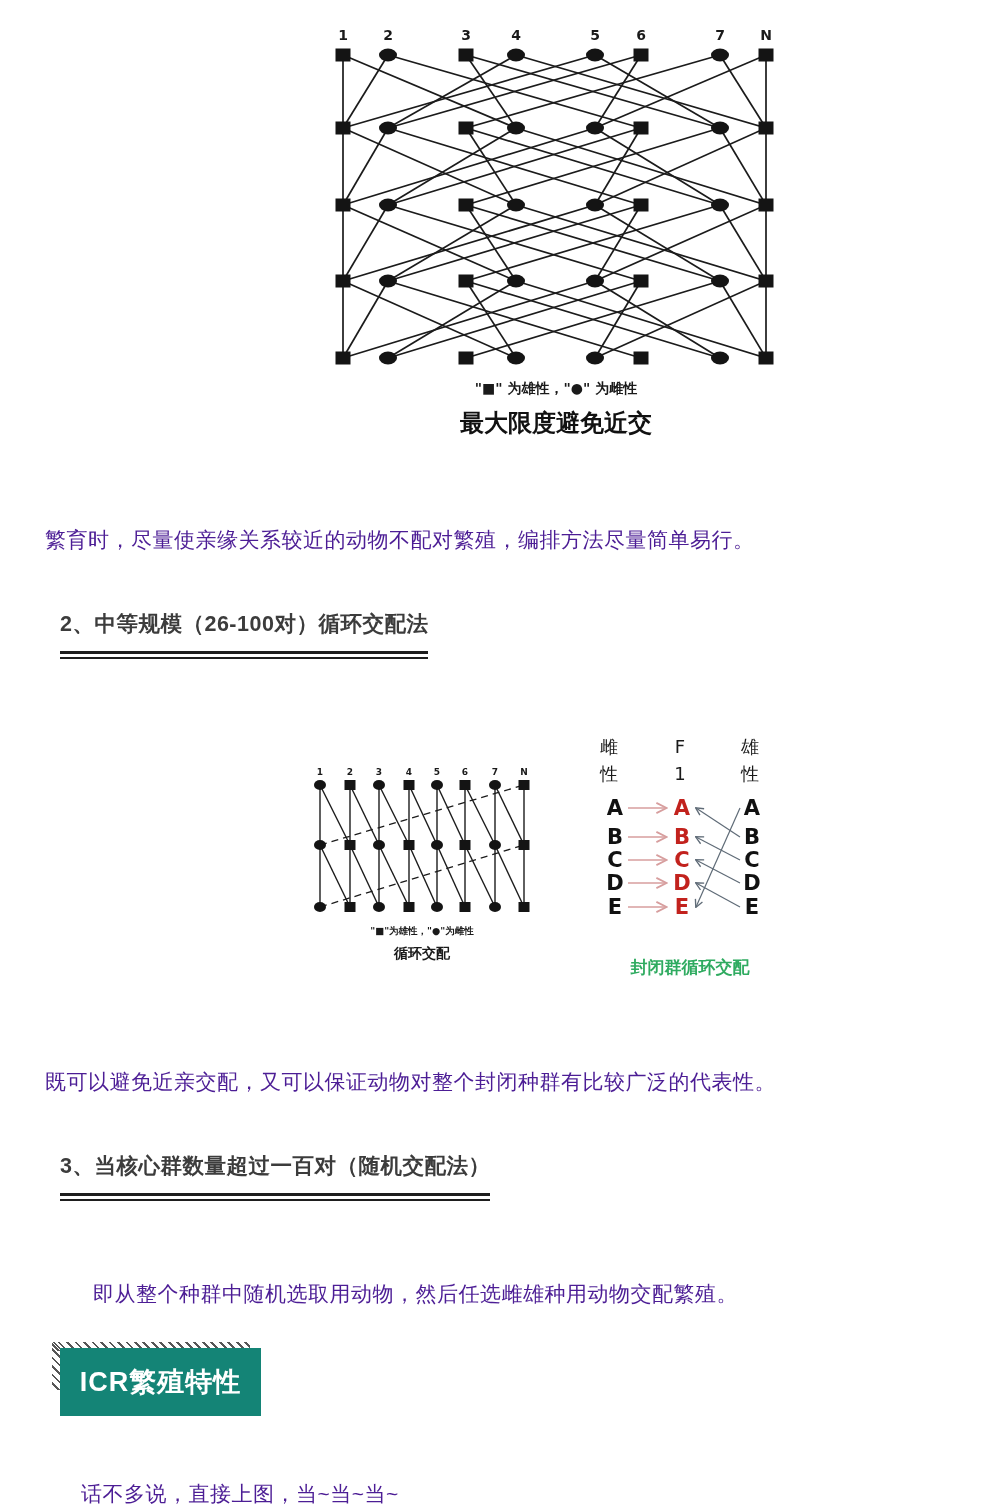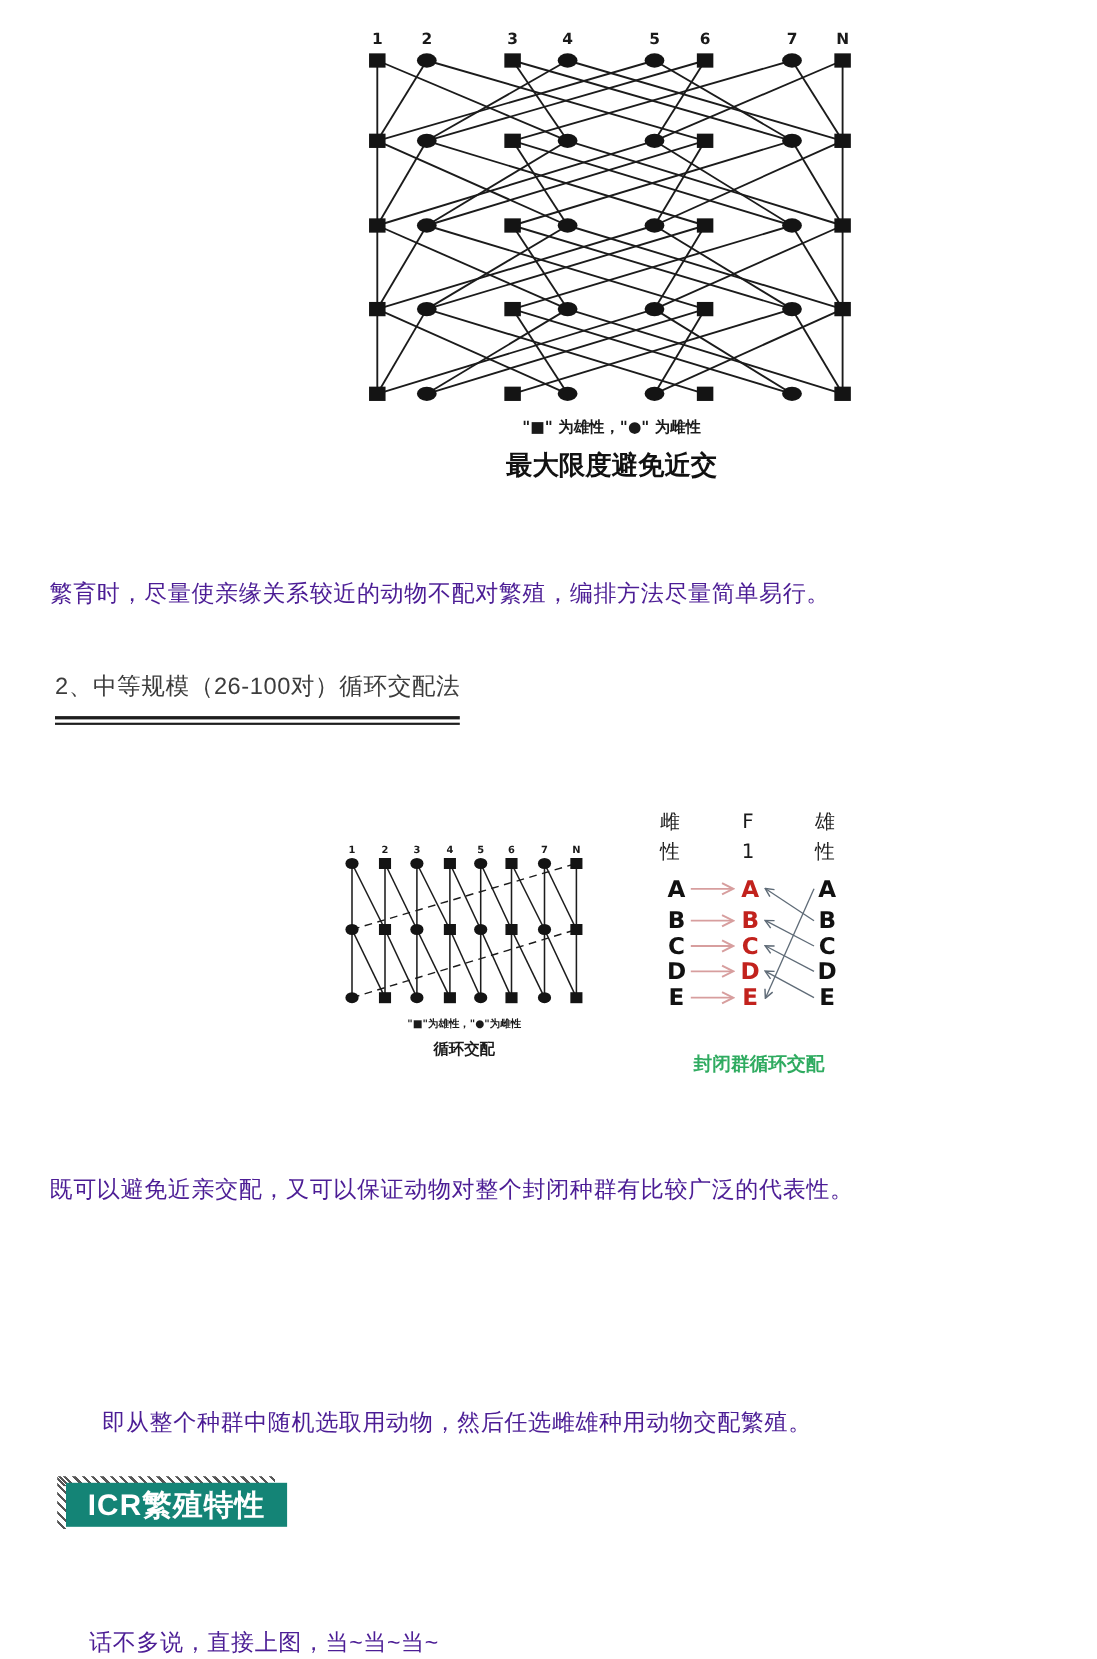--- a/index.html
+++ b/index.html
@@ -6,39 +6,39 @@
   body{
     width:997px;height:1508px;position:relative;background:#ffffff;
     font-family:"Liberation Sans","DejaVu Sans",sans-serif;
     overflow:hidden;
   }
   .para{
     position:absolute;left:45px;width:920px;
     font-size:21px;line-height:30px;color:#4c1d95;letter-spacing:0.5px;
   }
   .heading{
-    position:absolute;left:50px;display:inline-block;
+    position:absolute;left:60px;display:inline-block;font-weight:bold;
   }
   .heading .heading-text{
     font-size:21.5px;line-height:29px;color:#3c3c3c;letter-spacing:0.5px;
     white-space:nowrap;
   }
   .dbl-rule{margin-top:12px;}
   .dbl-rule .rule{height:2.5px;background:#1e1e1e;}
   .dbl-rule .rule + .rule{margin-top:3px;}
   .fig{position:absolute;}
   svg text{font-family:"DejaVu Sans","Liberation Sans",sans-serif;}
   .hatch{
     position:absolute;
     background:repeating-linear-gradient(45deg,rgba(0,0,0,0) 0 4px,#565656 4px 6px);
   }
   .hatch-top{left:52px;top:1342px;width:198px;height:9px;}
   .hatch-left{left:52px;top:1342px;width:9px;height:48px;}
   .badge{
-    position:absolute;left:60px;top:1348px;width:201px;height:40px;
+    position:absolute;left:60px;top:1348px;width:201px;height:68px;
     background:#148476;color:#ffffff;
     display:flex;align-items:center;justify-content:center;
     font-size:27px;font-weight:bold;letter-spacing:1px;
   }
 </style>
 </head>
 <body>
 
 <div class="fig" style="left:298px;top:20px;">
   <svg id="fig1-svg" width="540" height="440" viewBox="0 0 540 440">
@@ -280,20 +280,21 @@
       <line x1="148" y1="161" x2="104" y2="138" stroke="#5f6b77" stroke-width="1.2" marker-end="url(#ah-dark)"></line>
       <line x1="148" y1="185" x2="104" y2="161" stroke="#5f6b77" stroke-width="1.2" marker-end="url(#ah-dark)"></line>
       <line x1="148" y1="86" x2="104" y2="185" stroke="#5f6b77" stroke-width="1.2" marker-end="url(#ah-dark)"></line>
       <text x="98" y="251" font-size="17" text-anchor="middle" fill="#2fab60" font-weight="bold">封闭群循环交配</text>
     </svg>
 </div>
 
 <p class="para" style="top:1046px;">既可以避免近亲交配，又可以保证动物对整个封闭种群有比较广泛的代表性。</p>
 
 <div class="heading" style="top:1152px;">
+  <div class="heading-text">3、当核心群数量超过一百对（随机交配法）</div>
   <div class="dbl-rule">
     <div class="rule"></div>
       <div class="rule"></div>
   </div>
 </div>
 
 <p class="para" style="top:1258px;margin-left:48px;">即从整个种群中随机选取用动物，然后任选雌雄种用动物交配繁殖。</p>
 
 <div class="hatch hatch-top"></div>
 <div class="hatch hatch-left"></div>

